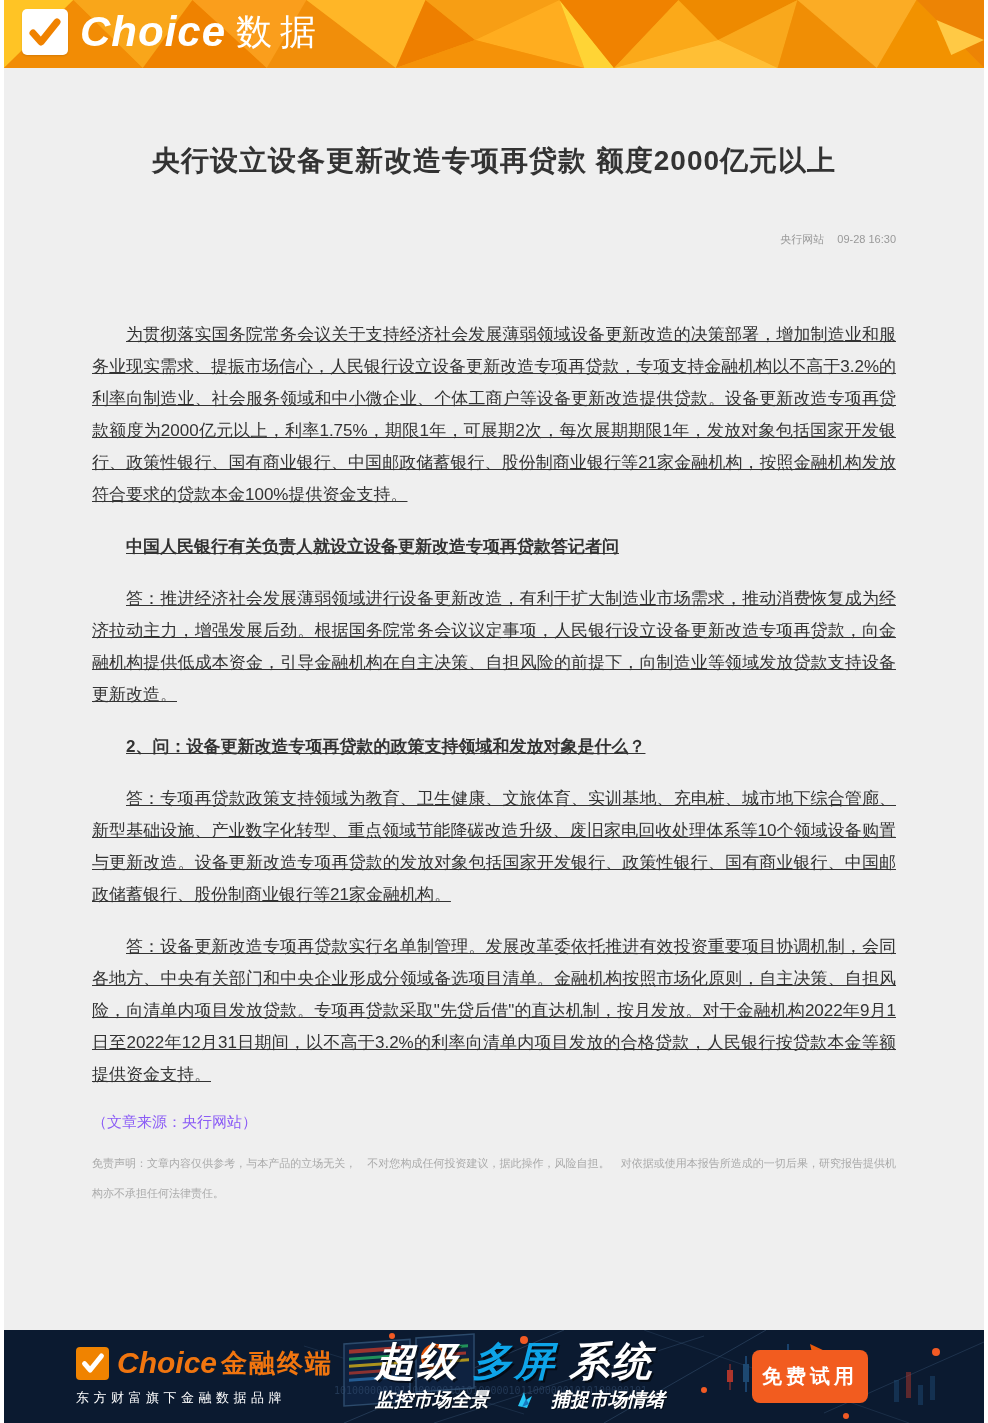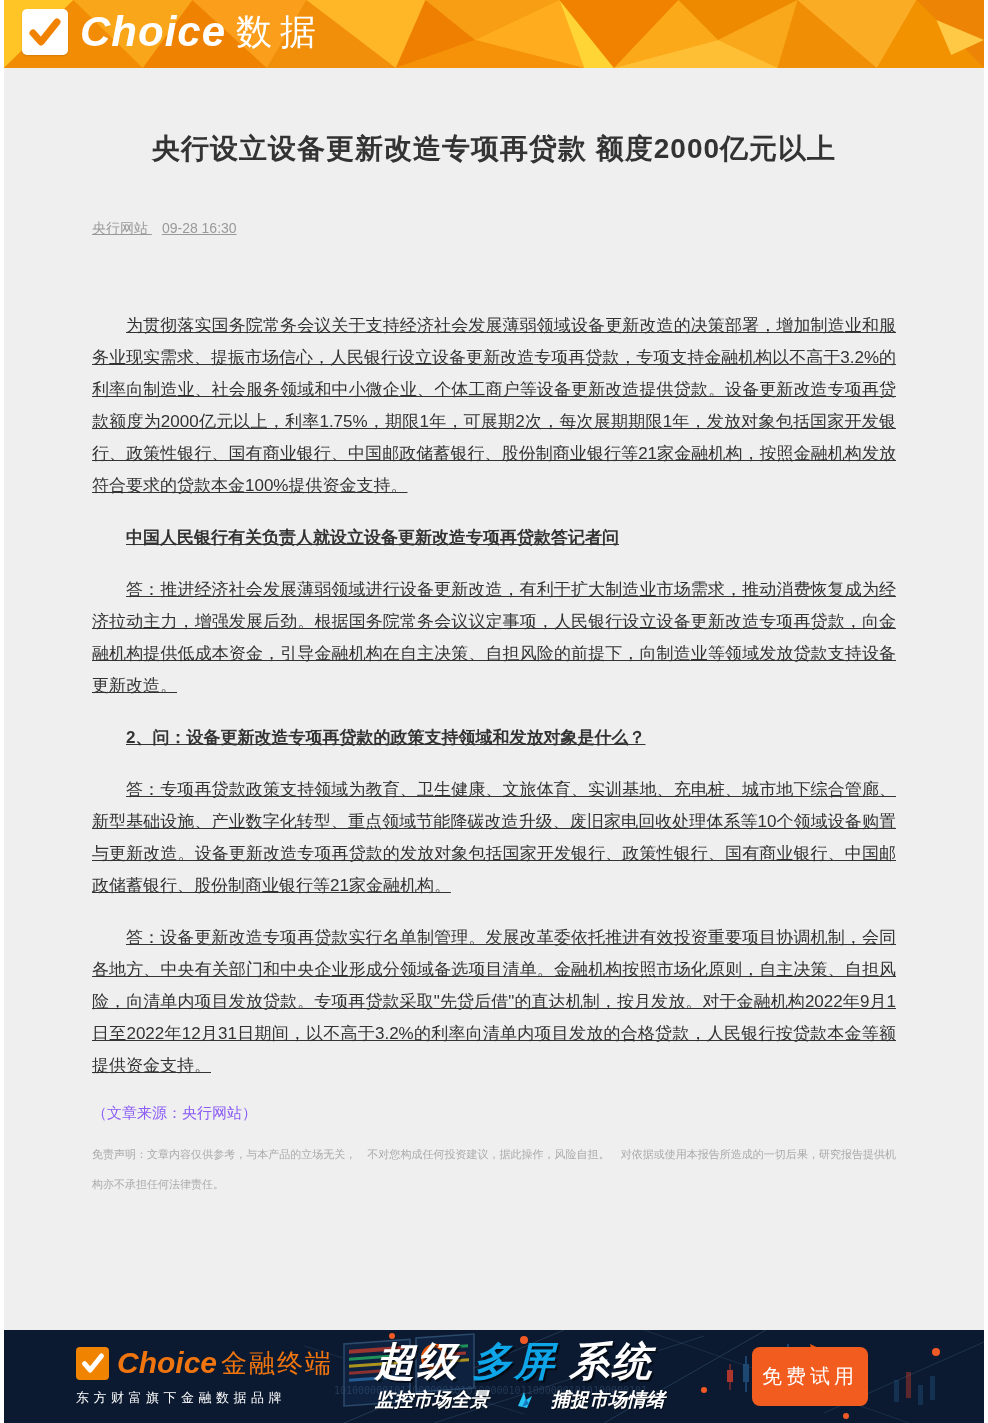--- a/index.html
+++ b/index.html
@@ -12,54 +12,54 @@
   .site-header svg.poly{position:absolute;left:0;top:0;width:100%;height:100%;display:block;}
   .logo-row{position:absolute;left:18px;top:9px;display:flex;align-items:center;z-index:2;}
   .logo-box{width:46px;height:46px;background:#ffffff;border-radius:5px;display:flex;
             align-items:center;justify-content:center;box-shadow:0 1px 2px rgba(0,0,0,.12);}
   .logo-choice{color:#ffffff;font-size:42px;font-weight:bold;font-style:italic;
                margin-left:12px;letter-spacing:1px;line-height:1;}
   .logo-suffix{color:#ffffff;font-size:36px;font-weight:normal;margin-left:10px;
                letter-spacing:8px;line-height:1;}
 
   
-  .content{background:#efefef;height:1262px;padding:4px 88px;box-sizing:border-box;overflow:hidden;}
+  .content{background:#efefef;height:1262px;padding:16px 88px;box-sizing:border-box;overflow:hidden;}
   .article-title{padding-top:58px;text-align:center;font-size:28px;font-weight:bold;color:#333;
                  letter-spacing:1px;}
-  .article-meta{text-align:left;color:#999;font-size:14px;margin-top:52px;text-decoration:underline;}
+  .article-meta{text-align:right;color:#999;font-size:11px;margin-top:52px;}
   .article-meta .t{margin-left:10px;}
   .article-body{margin-top:72px;font-size:17px;line-height:32px;color:#333;text-align:justify;text-decoration:underline;}
   .article-body .blk{text-indent:2em;margin:0 0 20px 0;}
   .article-body .h{font-weight:bold;}
   .article-source{color:#8b5cf6;font-size:15px;margin-top:22px;}
   .article-disclaimer{color:#aaa;font-size:11px;line-height:30px;margin-top:16px;text-align:justify;}
 
   
   .site-footer{height:93px;background:#0B1A30;position:relative;overflow:hidden;
                display:flex;align-items:center;}
   .site-footer svg.decor{position:absolute;left:0;top:0;width:100%;height:100%;display:block;}
   .f-left{margin-left:72px;position:relative;z-index:2;}
   .f-logo-row{display:flex;align-items:center;}
   .f-logo-box{width:33px;height:33px;background:#F08300;border-radius:4px;display:flex;
               align-items:center;justify-content:center;}
   .f-logo-choice{color:#F0750F;font-size:30px;font-weight:bold;font-style:italic;margin-left:8px;line-height:1;}
-  .f-logo-suffix{color:#F0750F;font-size:26px;font-weight:normal;margin-left:4px;letter-spacing:2px;line-height:1;}
+  .f-logo-suffix{color:#F0750F;font-size:26px;font-weight:bold;margin-left:4px;letter-spacing:2px;line-height:1;}
   .f-tagline{color:#ffffff;font-size:13px;letter-spacing:4.5px;margin-top:9px;}
 
   .f-mid{margin-left:42px;position:relative;z-index:2;}
   .f-banner{font-size:40px;font-weight:bold;font-style:italic;letter-spacing:2px;line-height:1;
             color:#ffffff;text-shadow:2px 2px 0 rgba(0,0,0,.55);white-space:nowrap;}
   .f-banner .gold{color:#0ea5e9;}
   .f-banner-sub{color:#ffffff;font-size:19px;font-style:italic;font-weight:bold;margin-top:6px;
                 display:flex;align-items:center;text-shadow:1px 1px 0 rgba(0,0,0,.5);white-space:nowrap;}
   .spark{width:20px;height:20px;margin:0 16px 0 26px;}
 
   .f-cta{margin-left:auto;margin-right:116px;position:relative;z-index:2;
-         width:116px;height:59px;background:#F25C1F;border:none;border-radius:8px;
-         color:#ffffff;font-size:20px;font-weight:normal;letter-spacing:4px;cursor:pointer;
+         width:116px;height:53px;background:#F25C1F;border:none;border-radius:8px;
+         color:#ffffff;font-size:20px;font-weight:bold;letter-spacing:4px;cursor:pointer;
          font-family:inherit;}
 </style>
 </head>
 <body>
 
 <div class="page">
   <div class="frame">
 
     <div class="site-header">
       <svg class="poly" viewBox="0 0 988 68" preserveAspectRatio="none" aria-hidden="true">

